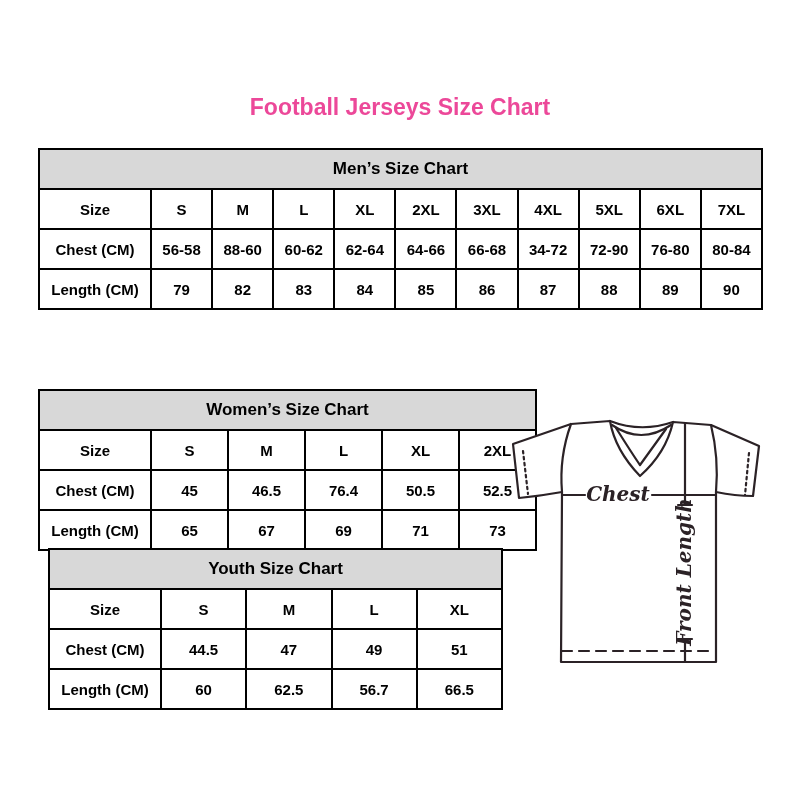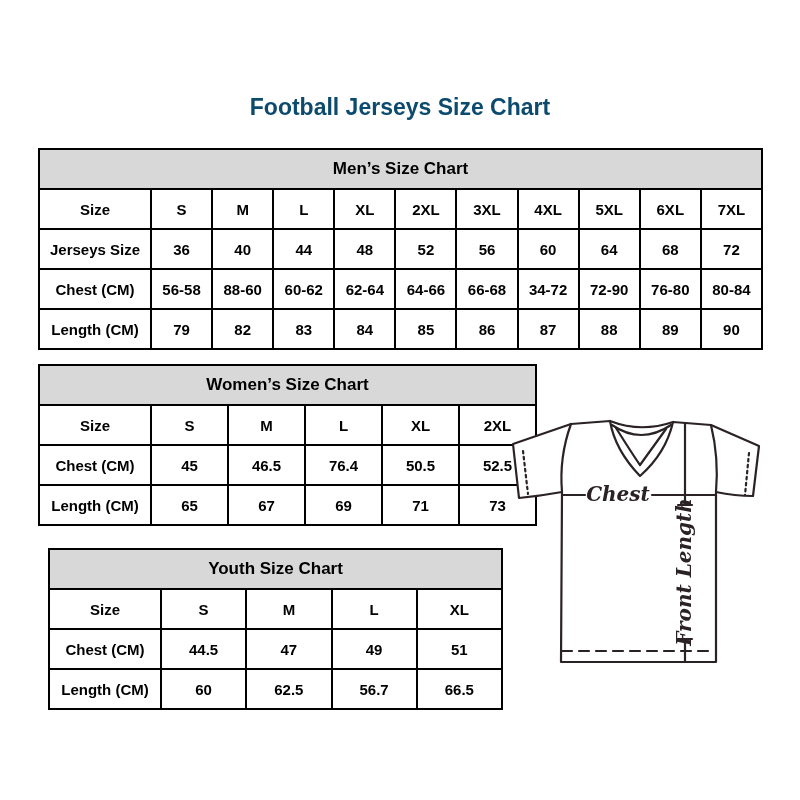--- a/index.html
+++ b/index.html
@@ -17,21 +17,21 @@
   }
   .title {
     position: absolute;
     top: 94px;
     left: 0;
     width: 100%;
     margin: 0;
     text-align: center;
     font-size: 23px;
     font-weight: bold;
-    color: #0c4a6e;
+    color: #ec4899;
     letter-spacing: 0px;
   }
   .size-table { position: absolute; }
   .size-table table {
     border-collapse: collapse;
     table-layout: fixed;
     width: 100%;
     background: #ffffff;
   }
   .size-table th.t-header {
@@ -51,21 +51,21 @@
     vertical-align: middle;
     font-size: 15px;
     font-weight: bold;
     color: #000;
     padding: 0 1px;
     overflow: hidden;
     white-space: nowrap;
   }
   .size-table col.label-col { width: 112px; }
   #mens-table  { left: 38px; top: 148px; width: 725px; }
-  #womens-table{ left: 38px; top: 364px; width: 499px; }
+  #womens-table{ left: 38px; top: 389px; width: 499px; }
   #youth-table { left: 48px; top: 548px; width: 455px; }
   .jersey-diagram {
     position: absolute;
     left: 500px;
     top: 395px;
     width: 290px;
     height: 300px;
   }
   .diagram-label {
     font-family: "DejaVu Serif", serif;
@@ -107,33 +107,20 @@
             <td>L</td>
             <td>XL</td>
             <td>2XL</td>
             <td>3XL</td>
             <td>4XL</td>
             <td>5XL</td>
             <td>6XL</td>
             <td>7XL</td>
           </tr>
           <tr>
-            <td class="row-label">Jerseys Size</td>
-            <td>36</td>
-            <td>40</td>
-            <td>44</td>
-            <td>48</td>
-            <td>52</td>
-            <td>56</td>
-            <td>60</td>
-            <td>64</td>
-            <td>68</td>
-            <td>72</td>
-          </tr>
-          <tr>
             <td class="row-label">Chest (CM)</td>
             <td>56-58</td>
             <td>88-60</td>
             <td>60-62</td>
             <td>62-64</td>
             <td>64-66</td>
             <td>66-68</td>
             <td>34-72</td>
             <td>72-90</td>
             <td>76-80</td>

